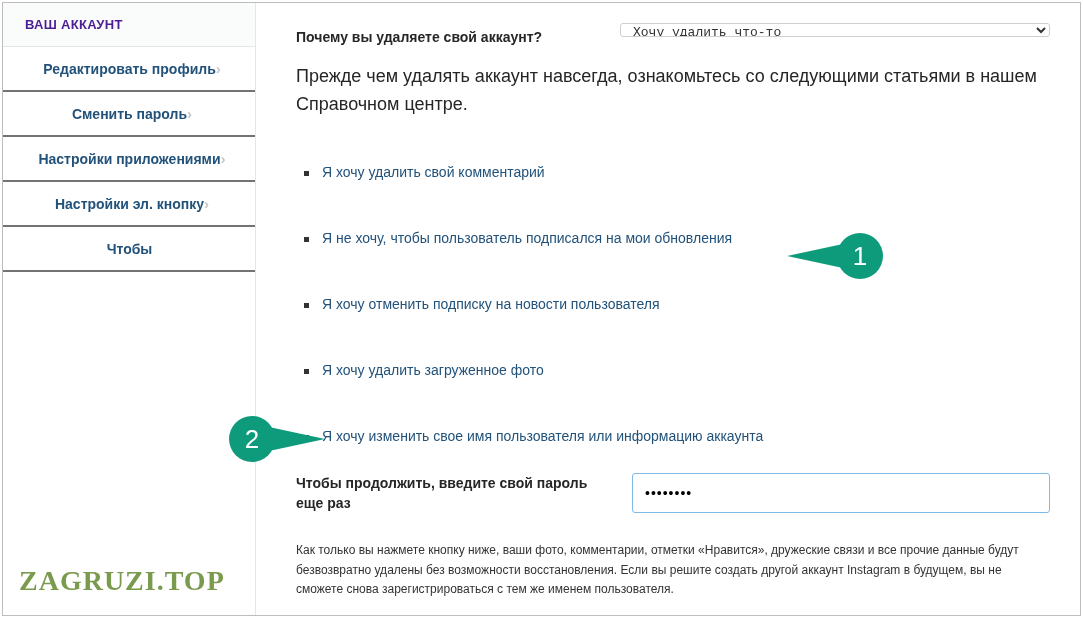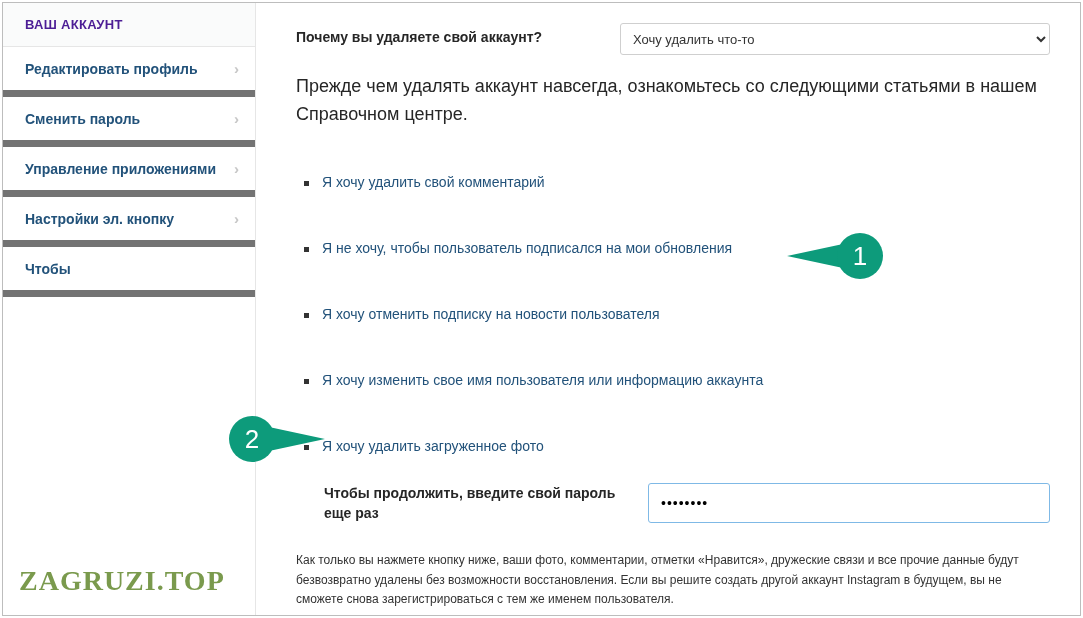--- a/index.html
+++ b/index.html
@@ -35,23 +35,23 @@
     color: #4c1d95;
     font-size: 13px;
     font-weight: 600;
     letter-spacing: 0.3px;
     border-bottom: 1px solid #e6e6e6;
     background: #fafbfb;
   }
   .sidebar-item {
     display: flex;
     align-items: center;
-    justify-content: space-between;
+    justify-content: center;
     padding: 13px 16px 13px 22px;
-    border-bottom: 7px solid #737373;
+    border-bottom: 2px solid #737373;
     color: #22527a;
     font-weight: 600;
     font-size: 14px;
     cursor: pointer;
   }
   .sidebar-item .chev { color: #c7c7c7; font-size: 15px; }
   .sidebar-item.no-chev .chev { visibility: hidden; }
   
   .main {
     flex: 1 1 auto;
@@ -65,27 +65,28 @@
     margin-bottom: 18px;
   }
   .row-reason .label {
     font-weight: 700;
     font-size: 14px;
     padding-top: 6px;
     flex: 0 0 300px;
   }
   .reason-select {
     flex: 1 1 auto;
-    height: 32px;
+    height: 14px;
     border: 1px solid #cfcfcf;
     border-radius: 3px;
     background: #fff;
     font-size: 13px;
     padding: 0 8px;
     color: #333;
+    font-family: Liberation Mono, monospace;
   }
   .intro-text {
     font-size: 18px;
     line-height: 1.55;
     margin-bottom: 18px;
   }
   .help-list {
     list-style: none;
     margin: 0 0 24px 8px;
   }
@@ -100,23 +101,22 @@
   .help-list li::before {
     content: "";
     position: absolute;
     left: 0; top: 12px;
     width: 5px; height: 5px;
     background: #333;
   }
   .row-password {
     display: flex;
     align-items: flex-start;
-    gap: 24px;
+    gap: 36px;
     margin-bottom: 28px;
-    margin-left: 28px;
   }
   .row-password .label {
     font-weight: 700;
     font-size: 14px;
     line-height: 1.45;
     flex: 0 0 300px;
   }
   .password-input {
     flex: 1 1 auto;
     height: 40px;
@@ -214,21 +214,21 @@
 
       <div class="sidebar-item">
         <span>Редактировать профиль</span>
         <span class="chev">›</span>
       </div>
       <div class="sidebar-item">
         <span>Сменить пароль</span>
         <span class="chev">›</span>
       </div>
       <div class="sidebar-item">
-        <span>Управление приложениями</span>
+        <span>Настройки приложениями</span>
         <span class="chev">›</span>
       </div>
       <div class="sidebar-item">
         <span>Настройки эл. кнопку</span>
         <span class="chev">›</span>
       </div>
       <div class="sidebar-item no-chev">
         <span>Чтобы</span>
         <span class="chev">›</span>
       </div>
@@ -241,22 +241,22 @@
           <option>Хочу удалить что-то</option>
         </select>
       </div>
 
       <p class="intro-text">Прежде чем удалять аккаунт навсегда, ознакомьтесь со следующими статьями в нашем Справочном центре.</p>
 
       <ul class="help-list">
         <li>Я хочу удалить свой комментарий</li>
         <li>Я не хочу, чтобы пользователь подписался на мои обновления</li>
         <li>Я хочу отменить подписку на новости пользователя</li>
+        <li>Я хочу удалить загруженное фото</li>
         <li>Я хочу изменить свое имя пользователя или информацию аккаунта</li>
-        <li>Я хочу удалить загруженное фото</li>
       </ul>
 
       <div class="row-password">
         <div class="label">Чтобы продолжить, введите свой пароль еще раз</div>
         <input class="password-input" type="text" value="••••••••" style="">
       </div>
 
       <p class="warning-text">Как только вы нажмете кнопку ниже, ваши фото, комментарии, отметки «Нравится», дружеские связи и все прочие данные будут безвозвратно удалены без возможности восстановления. Если вы решите создать другой аккаунт Instagram в будущем, вы не сможете снова зарегистрироваться с тем же именем пользователя.</p>
 
       <div class="divider"></div>

